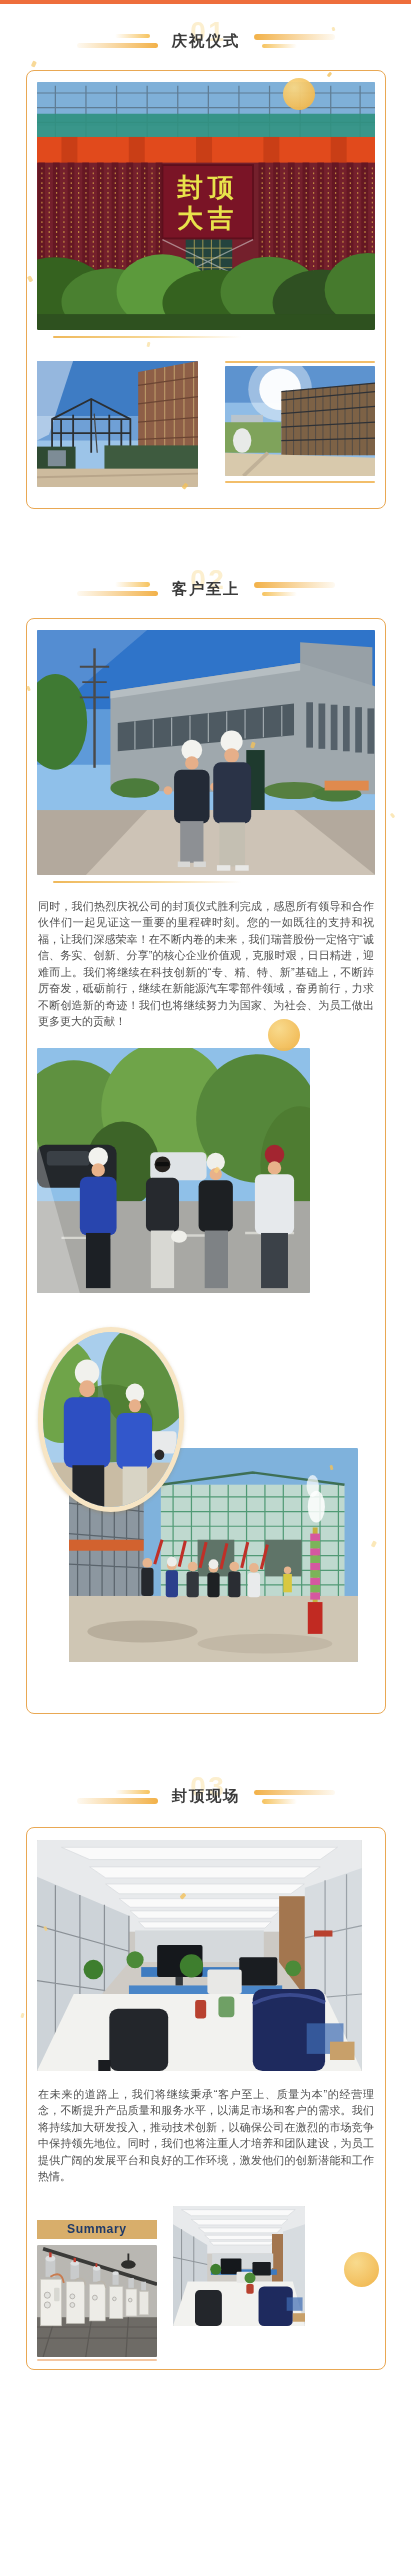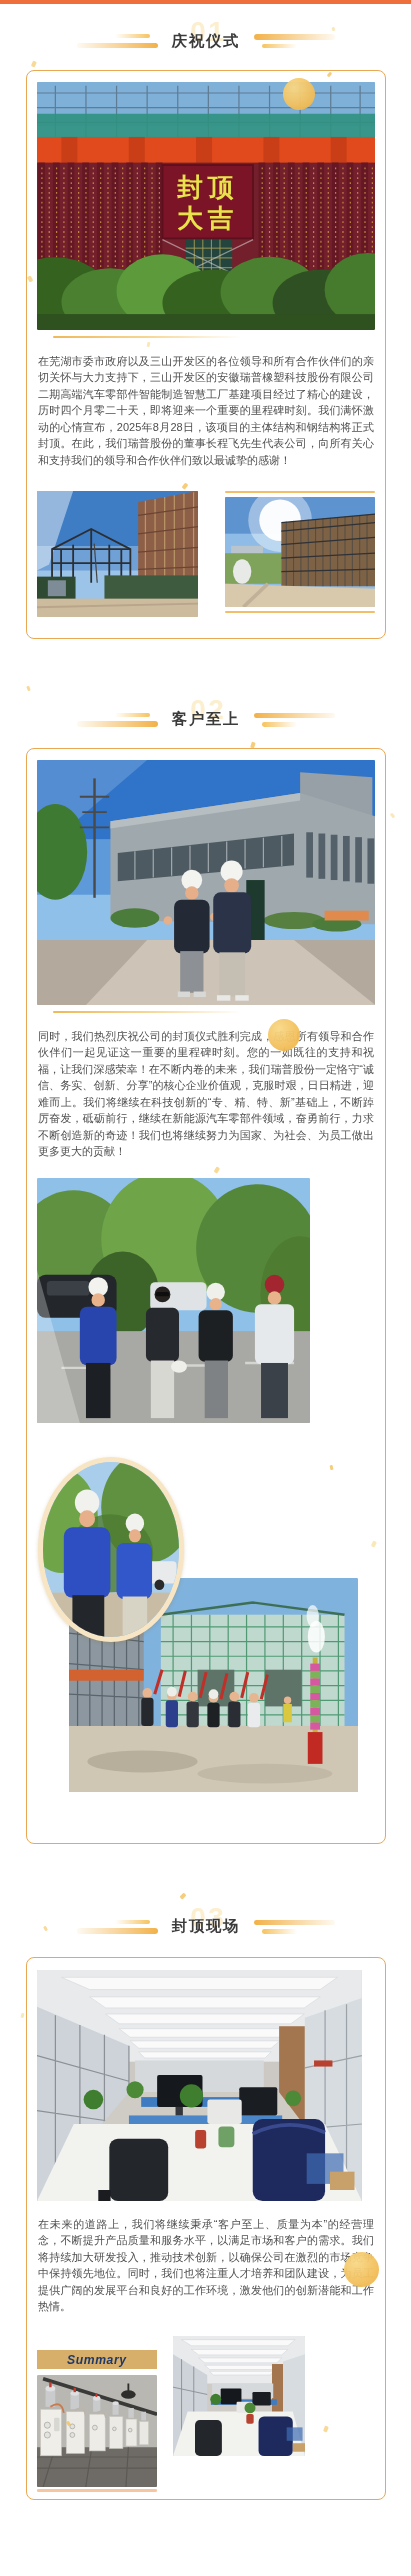--- a/index.html
+++ b/index.html
@@ -75,21 +75,21 @@
   .oval{
     position:absolute;left:1.2px;top:0;width:136px;height:175px;
     border:5.5px solid #F7E5C4;border-radius:50%;overflow:hidden;z-index:2;
     background:#A9CEEC;box-shadow:0 1.2px 3.7px rgba(150,110,40,.25);
   }
   .oval svg{display:block;width:100%;height:100%;}
   .ph-firecracker{position:absolute;left:32px;top:121px;width:289px;height:214px;z-index:1;}
 
   
   .bottomrow{display:flex;margin-top:21px;}
-  .leftcol{width:120px;margin-top:14.7px;font-style:italic;}
+  .leftcol{width:120px;margin-top:14.7px;}
   .summary-bar{
     height:18.3px;background:#D8AE6B;display:flex;align-items:center;justify-content:center;
     color:#1F3A68;font-weight:bold;font-size:12.2px;letter-spacing:0.6px;
   }
   .ph-machines{width:120px;height:112px;margin-top:6.1px;}
   .peach-line{height:2.4px;background:#F4C6A1;margin-top:2.4px;border-radius:1.2px;}
   .ph-office2{width:132px;height:120px;margin-left:16px;}
 
   
   .gold-circle{position:absolute;border-radius:50%;background:radial-gradient(circle at 35% 30%,#F8D887,#EFAF3F);opacity:.95;z-index:5;}
@@ -170,21 +170,20 @@
       <ellipse cx="290" cy="362" rx="85" ry="55" fill="#35621F"></ellipse>
       <ellipse cx="380" cy="344" rx="80" ry="58" fill="#4A8030"></ellipse>
       <ellipse cx="465" cy="362" rx="80" ry="55" fill="#2F5022"></ellipse>
       <ellipse cx="540" cy="340" rx="70" ry="60" fill="#467A2D"></ellipse>
       <rect y="380" width="553" height="26" fill="#2E511F"></rect>
     </svg>
   </div>
 
   <div class="gold-sep"></div>
 
-  <p class="para">在芜湖市委市政府以及三山开发区的各位领导和所有合作伙伴们的亲切关怀与大力支持下，三山开发区的安徽瑞普橡塑科技股份有限公司二期高端汽车零部件智能制造智慧工厂基建项目经过了精心的建设，历时四个月零二十天，即将迎来一个重要的里程碑时刻。我们满怀激动的心情宣布，2025年8月28日，该项目的主体结构和钢结构将正式封顶。在此，我们瑞普股份的董事长程飞先生代表公司，向所有关心和支持我们的领导和合作伙伴们致以最诚挚的感谢！</p>
 
   <div class="row2">
     <div class="photo ph-site-l">
       <svg viewBox="0 0 268 206" preserveAspectRatio="none">
         <rect width="268" height="206" fill="#9CC4E8"></rect>
         <rect width="268" height="90" fill="#3E7CC4"></rect>
         <rect y="90" width="268" height="40" fill="#6FA0D6"></rect>
         <polygon points="0,0 60,0 20,120 0,130" fill="#FFFFFF" opacity=".45"></polygon>
         <g stroke="#2B2F33" stroke-width="3" fill="none">
           <path d="M25 150V95L90 62L155 95V150"></path>

